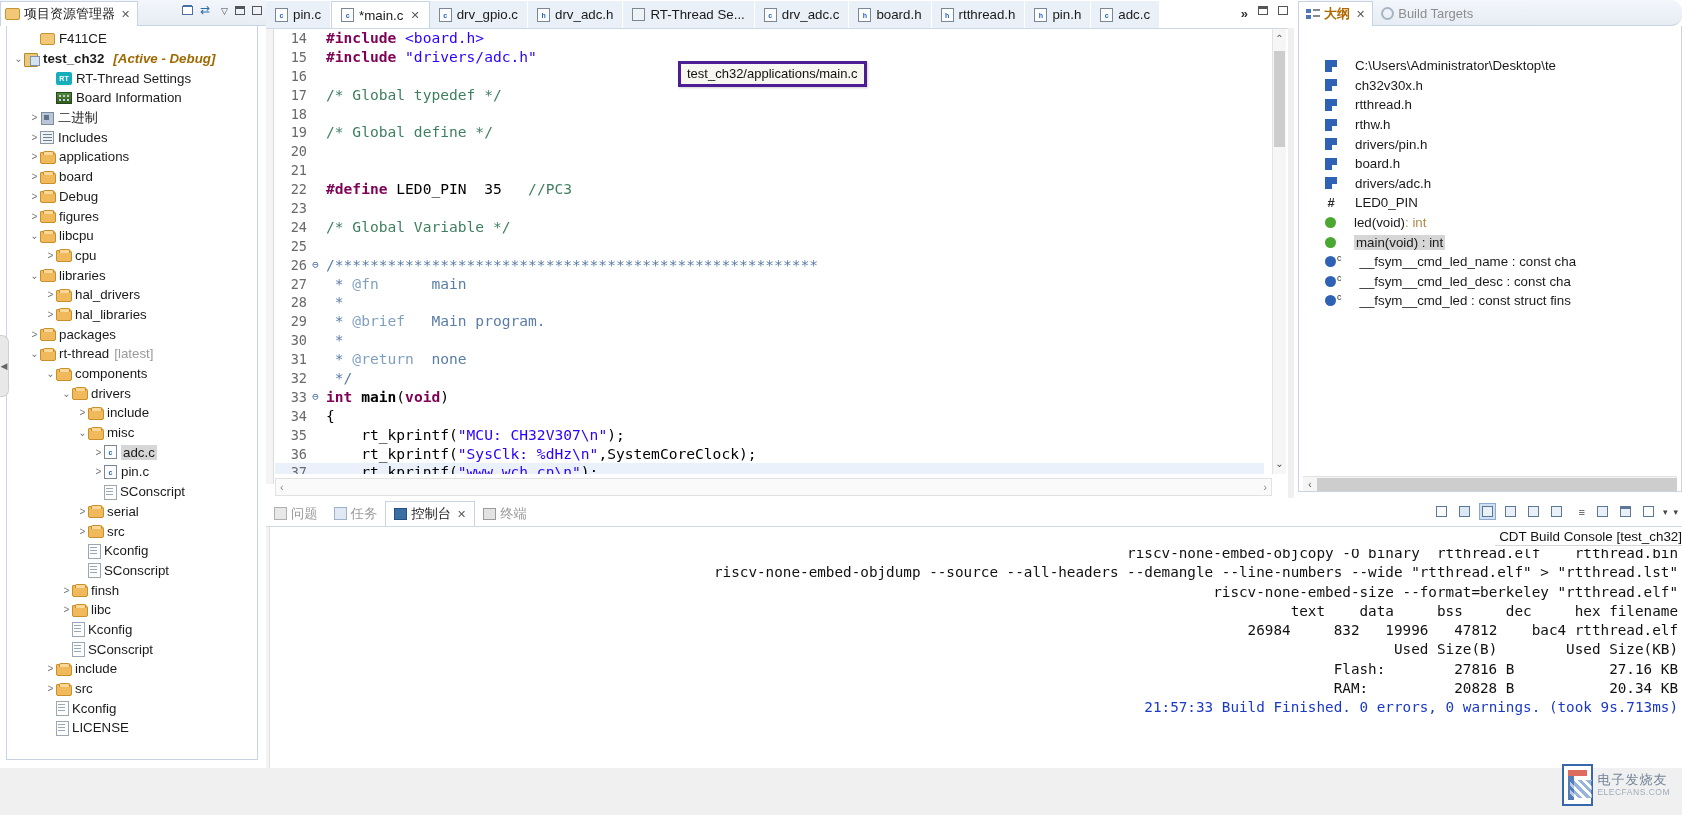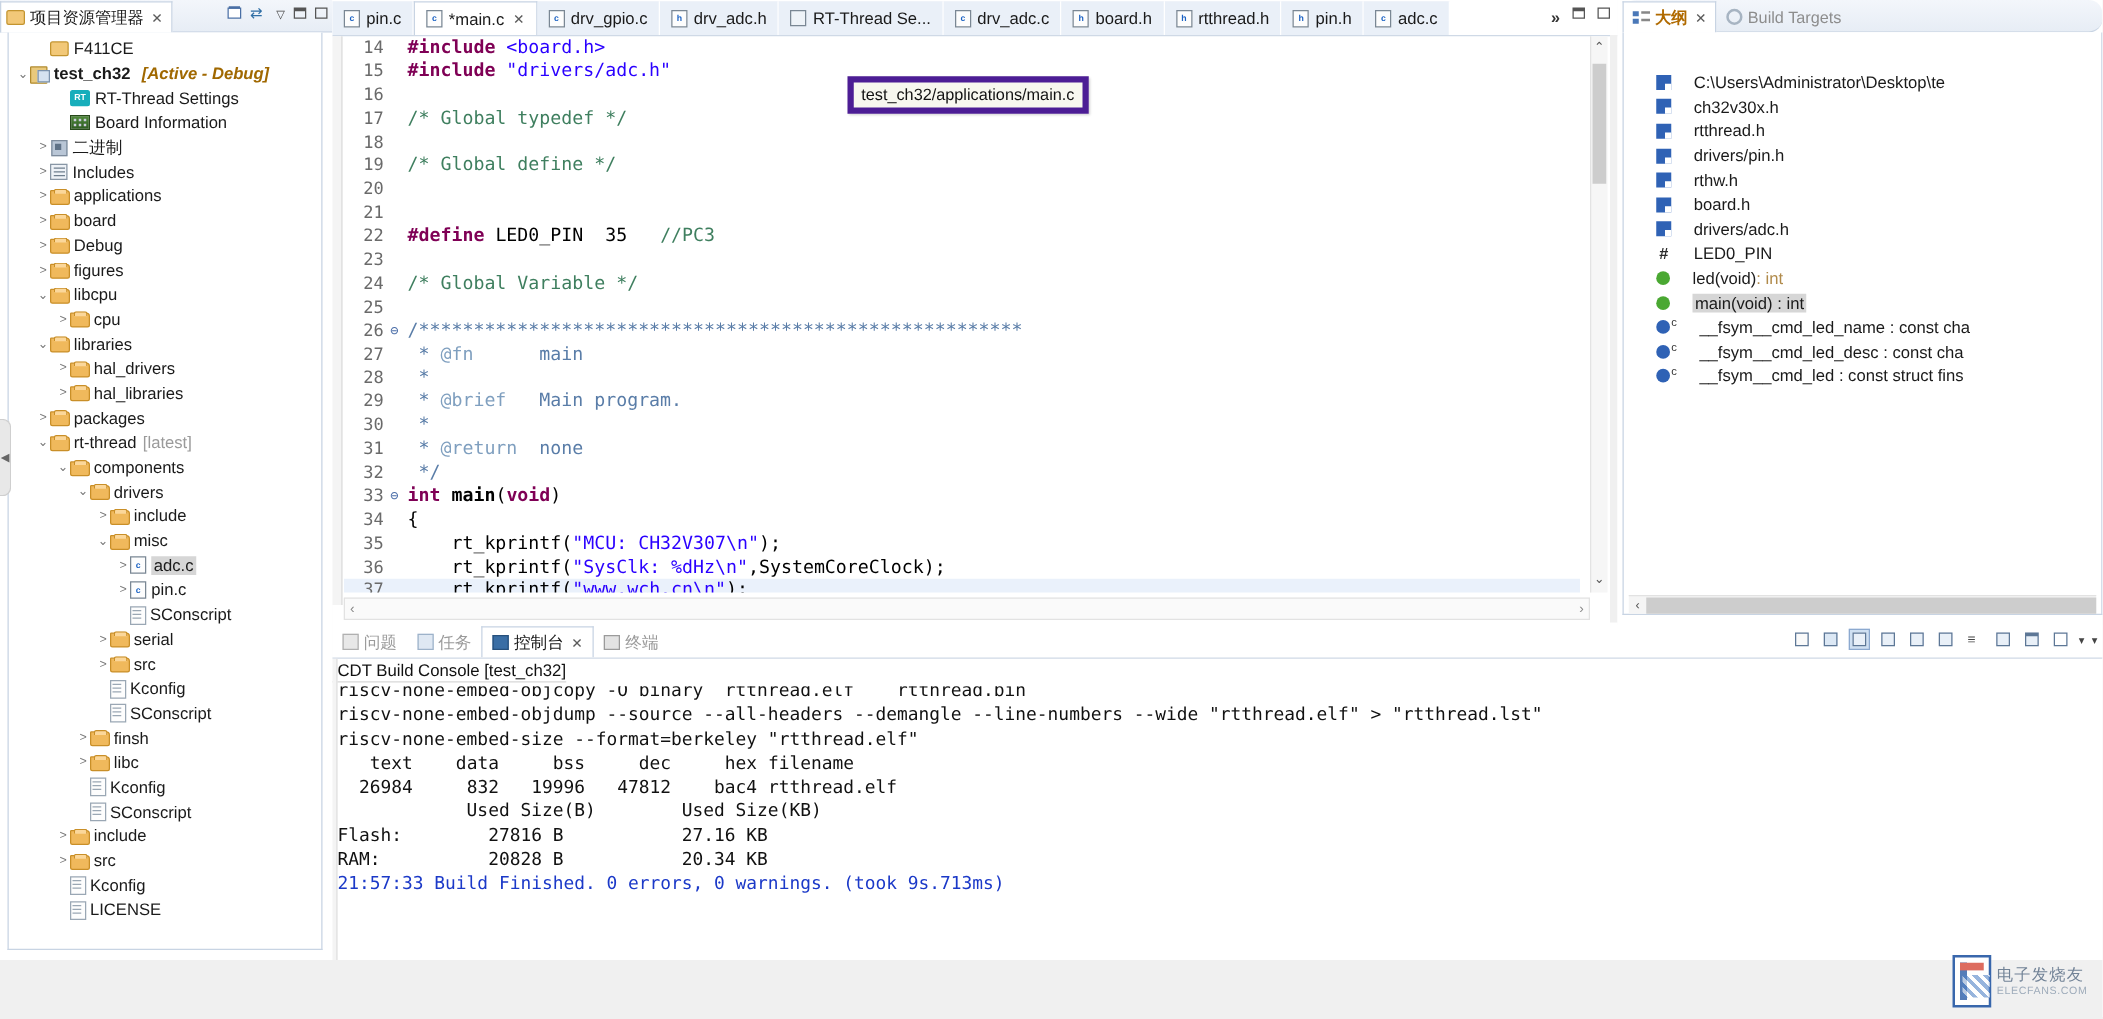--- a/index.html
+++ b/index.html
@@ -198,29 +198,29 @@
   .hscroll-editor {
     position:absolute; left:9px; right:22px; bottom:4px; height:18px;
     background:#fafafa; border:1px solid #e2e2e2;
     display:flex; align-items:center; justify-content:space-between;
     padding:0 4px; color:#888; font-size:11px;
   }
 
   
   .tooltip {
     position:absolute; left:412px; top:32px;
-    background:#f7f7ef; border:5px solid #4c1d95;
+    background:#f7f7ef; border:3px solid #4c1d95;
     padding:2px 6px 3px; font-size:13px; color:#111;
     font-family:"Liberation Sans", sans-serif;
     box-shadow:1px 1px 2px rgba(0,0,0,0.18);
     white-space:nowrap;
   }
 
   
-  #console { left:266px; top:500px; width:1416px; height:268px; }
+  #console { left:266px; top:500px; width:1416px; height:268px;text-align:right; }
   #console .ctabs {
     position:absolute; left:0; top:0; right:0; height:26px;
     background:#ffffff; display:flex; align-items:flex-end;
   }
   .ctab {
     display:flex; align-items:center; gap:4px; height:25px; padding:0 8px;
     font-size:13.3px; white-space:nowrap; color:#1a1a1a;
   }
   .ctab.active { background:#fff; border:1px solid #c8d4e3; border-bottom:none; }
   .ctab.inactive { color:#9b9b9b; }
@@ -651,25 +651,25 @@
           <div class="orow">
             <span class="obadge-inc"></span>
             <span class="olbl">ch32v30x.h</span>
           </div>
           <div class="orow">
             <span class="obadge-inc"></span>
             <span class="olbl">rtthread.h</span>
           </div>
           <div class="orow">
             <span class="obadge-inc"></span>
+            <span class="olbl">rthw.h</span>
+          </div>
+          <div class="orow">
+            <span class="obadge-inc"></span>
             <span class="olbl">drivers/pin.h</span>
-          </div>
-          <div class="orow">
-            <span class="obadge-inc"></span>
-            <span class="olbl">rthw.h</span>
           </div>
           <div class="orow">
             <span class="obadge-inc"></span>
             <span class="olbl">board.h</span>
           </div>
           <div class="orow">
             <span class="obadge-inc"></span>
             <span class="olbl">drivers/adc.h</span>
           </div>
           <div class="orow">

